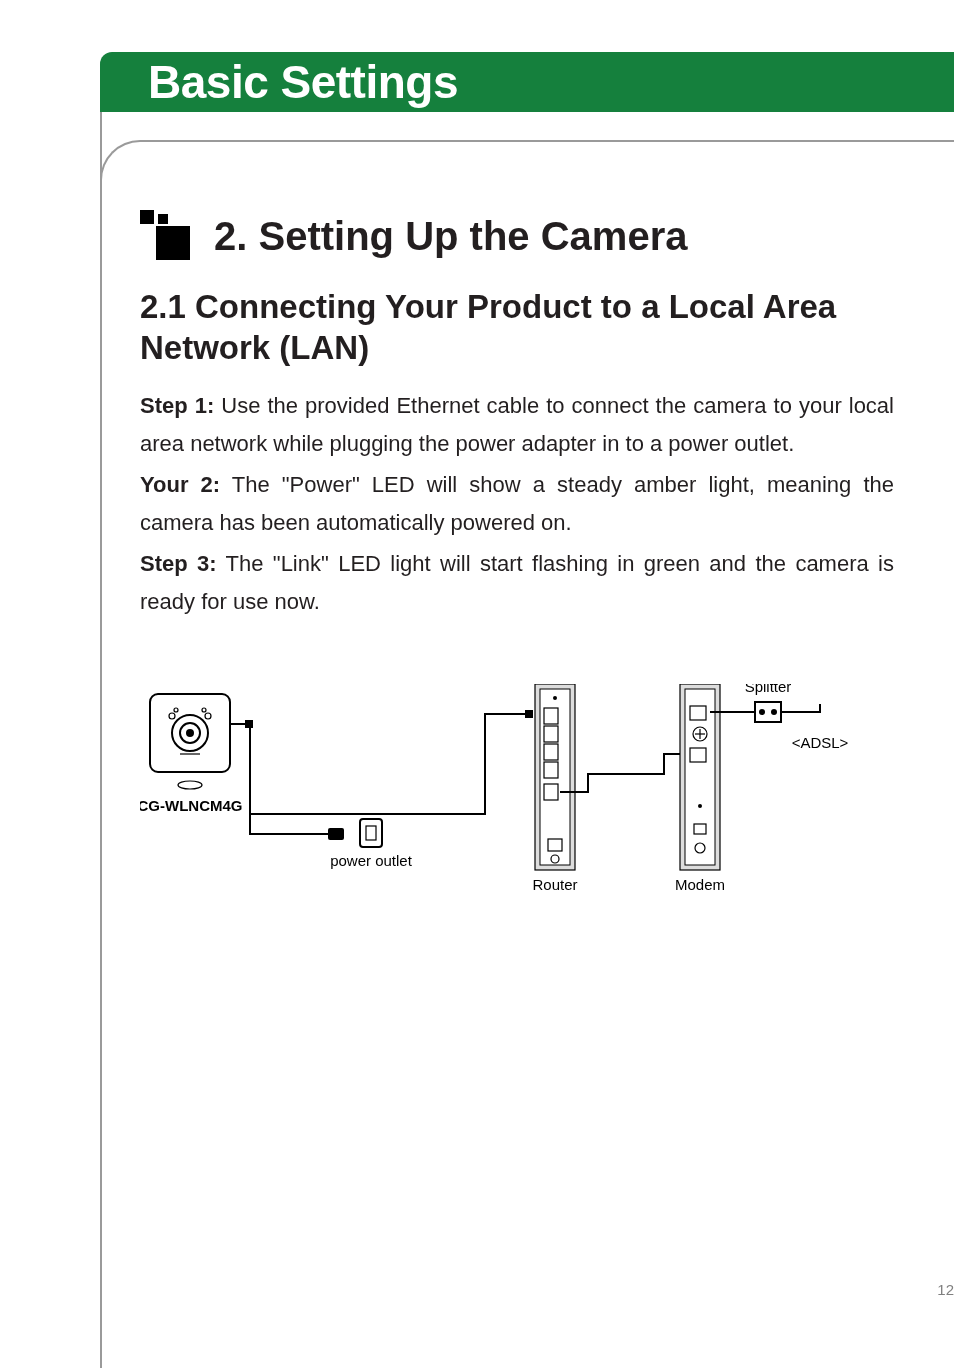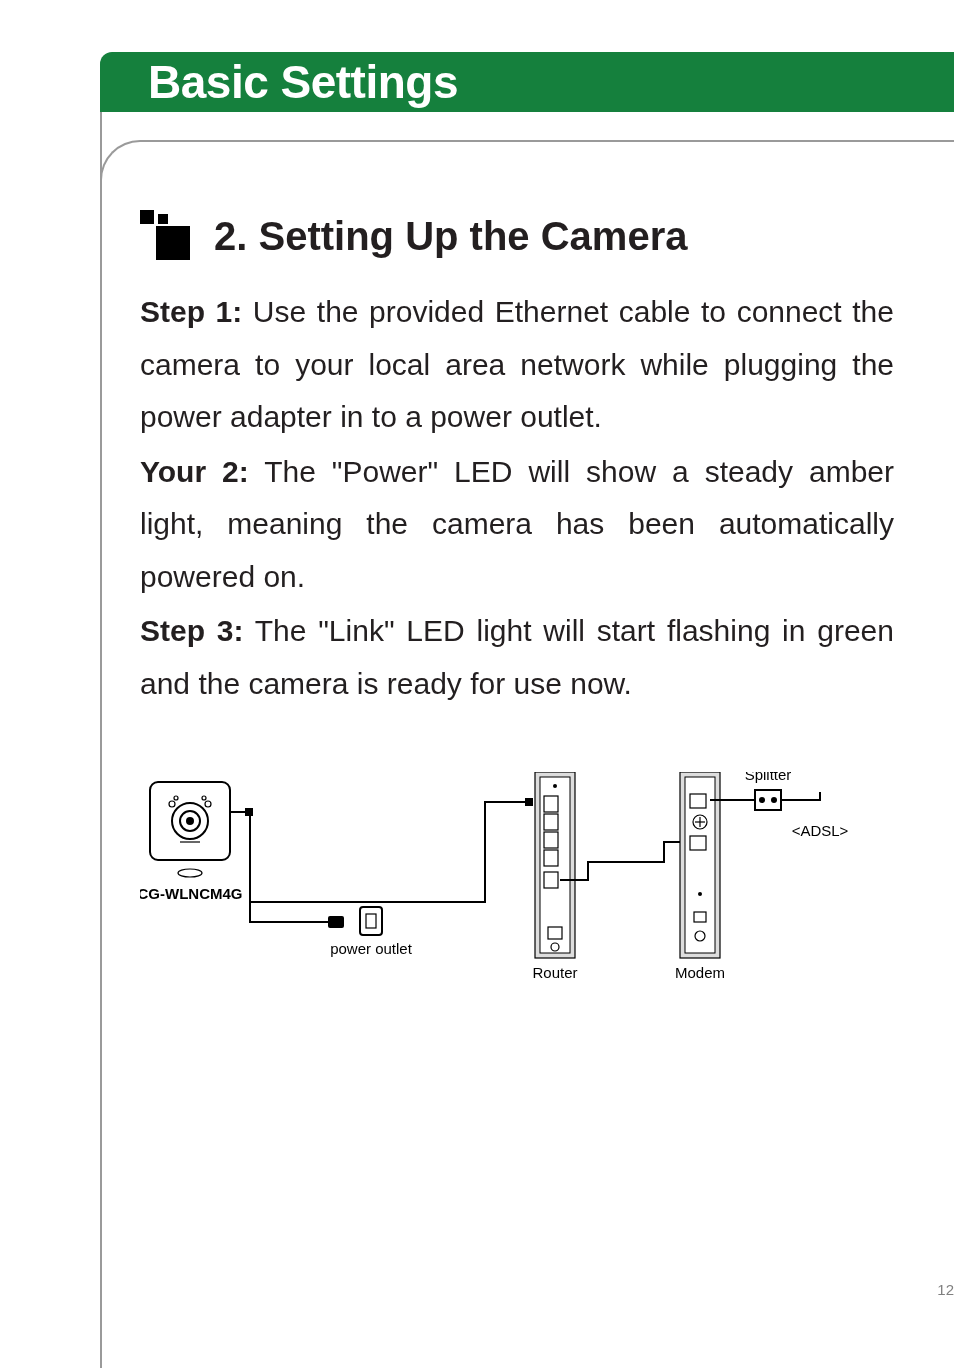--- a/index.html
+++ b/index.html
@@ -16,21 +16,21 @@
   .sec-heading { display: flex; align-items: center; gap: 22px; margin-top: 10px; margin-bottom: 24px; }
   .squares-icon { width: 52px; height: 52px; position: relative; }
   .squares-icon .sq { position: absolute; background: #000; }
   .squares-icon .sq.b { width: 34px; height: 34px; left: 16px; top: 16px; }
   .squares-icon .sq.s1 { width: 14px; height: 14px; left: 0; top: 0; }
   .squares-icon .sq.s2 { width: 10px; height: 10px; left: 18px; top: 4px; }
   .sec-heading h2 { font-size: 40px; font-weight: 700; }
 
   .subheading { font-size: 33px; font-weight: 700; line-height: 1.25; margin-bottom: 18px; }
 
-  .body-text { font-size: 30px; line-height: 1.75; text-align: justify; }
+  .body-text { font-size: 22px; line-height: 1.75; text-align: justify; }
   .body-text strong { font-weight: 700; }
   .step { margin-bottom: 2px; }
 
   .diagram { margin-top: 60px; width: 720px; height: 230px; }
   .d-label { font-size: 15px; fill: #000; font-family: "Myriad Pro", Arial, sans-serif; }
   .d-label.bold { font-weight: 700; }
   .d-stroke { fill: none; stroke: #000; stroke-width: 2; }
   .d-thin { fill: none; stroke: #000; stroke-width: 1.2; }
   .d-fill { fill: #fff; stroke: #000; stroke-width: 2; }
   .d-gray { fill: #ddd; stroke: #000; stroke-width: 1.2; }
@@ -51,20 +51,21 @@
 
   <div class="sec-heading">
     <div class="squares-icon">
       <div class="sq s1"></div>
         <div class="sq s2"></div>
         <div class="sq b"></div>
     </div>
     <h2>2. Setting Up the Camera</h2>
   </div>
 
+  <h3 class="subheading">2.1 Connecting Your Product to a Local Area Network (LAN)</h3>
 
   <div class="body-text">
     <p class="step"><strong>Step 1:</strong><span> Use the provided Ethernet cable to connect the camera to your local area network while plugging the power adapter in to a power outlet.</span></p>
     <p class="step"><strong>Your 2:</strong><span> The "Power" LED will show a steady amber light, meaning the camera has been automatically powered on.</span></p>
     <p class="step"><strong>Step 3:</strong><span> The "Link" LED light will start flashing in green and the camera is ready for use now.</span></p>
   </div>
 
   <svg class="diagram" viewBox="0 0 720 230">
 
     <rect x="10" y="10" width="80" height="78" rx="8" class="d-fill"></rect>

